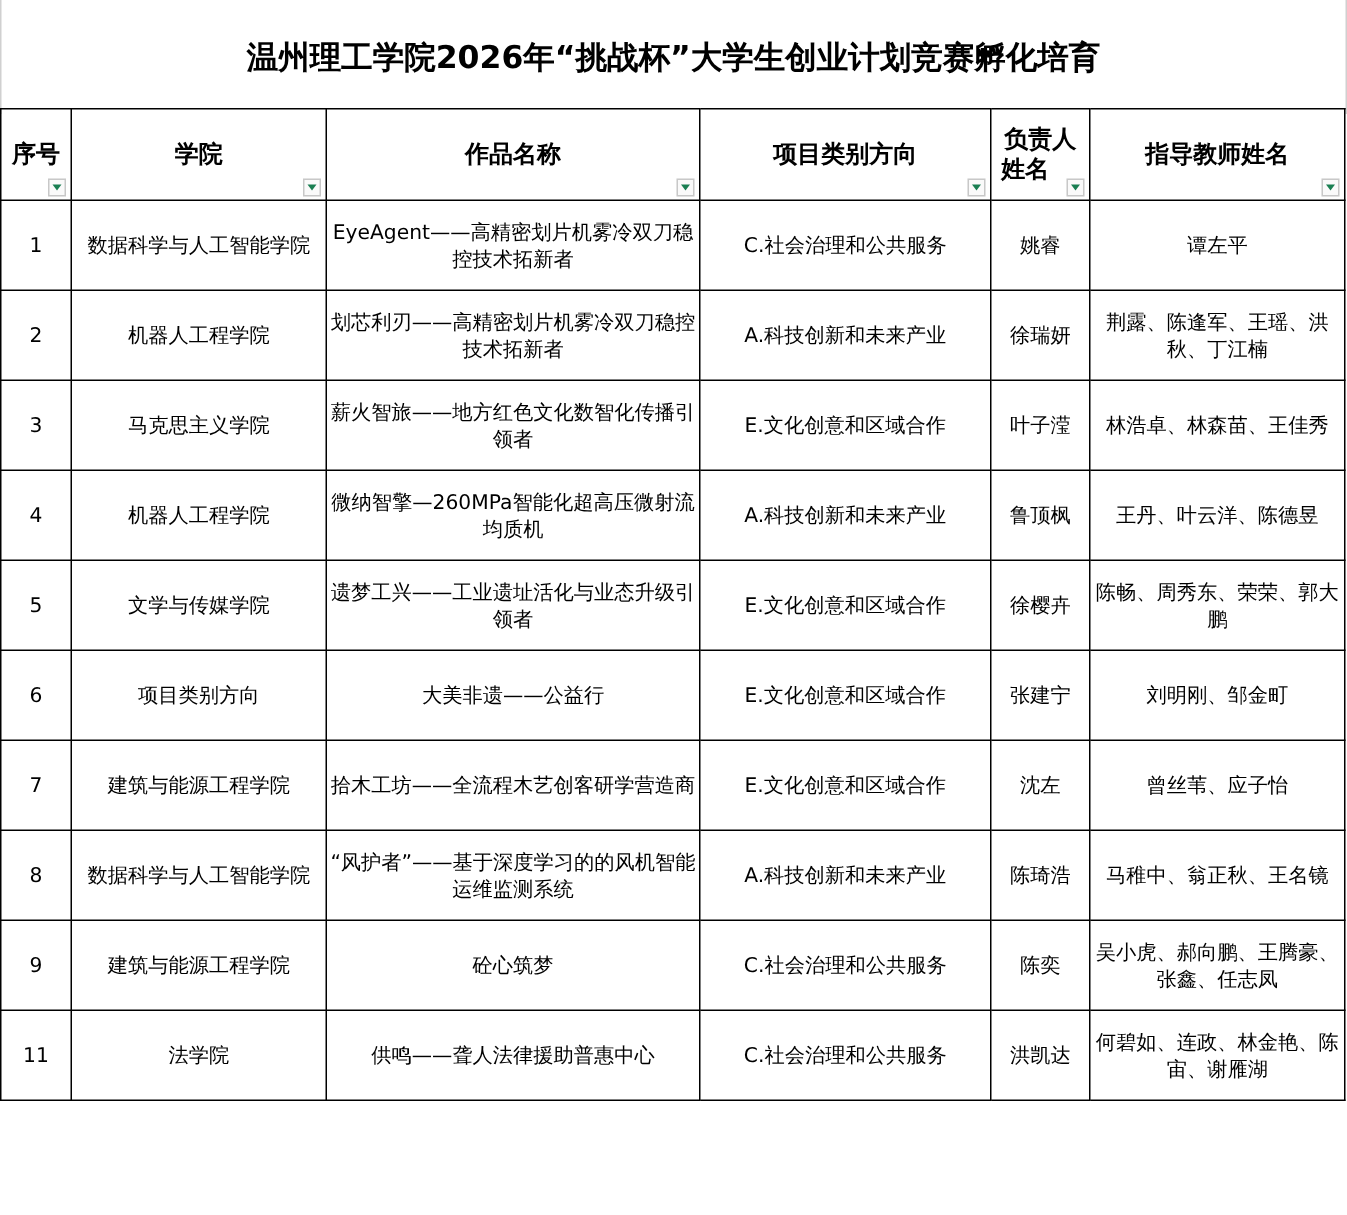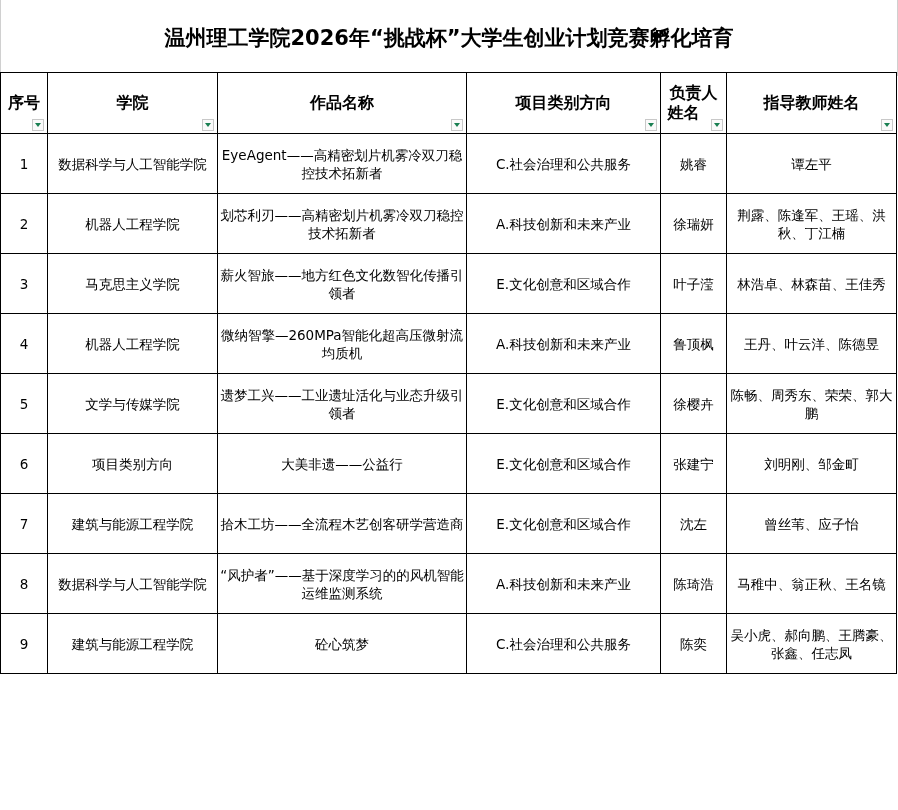--- a/index.html
+++ b/index.html
@@ -143,14 +143,22 @@
       <td>马稚中、翁正秋、王名镜</td>
     </tr>
     <tr>
       <td class="num">9</td>
       <td>建筑与能源工程学院</td>
       <td>砼心筑梦</td>
       <td>C.社会治理和公共服务</td>
       <td>陈奕</td>
       <td>吴小虎、郝向鹏、王腾豪、张鑫、任志凤</td>
     </tr>
+    <tr>
+      <td class="num">11</td>
+      <td>法学院</td>
+      <td>供鸣——聋人法律援助普惠中心</td>
+      <td>C.社会治理和公共服务</td>
+      <td>洪凯达</td>
+      <td>何碧如、连政、林金艳、陈宙、谢雁湖</td>
+    </tr>
   </tbody>
 </table>
 
 </body></html>

